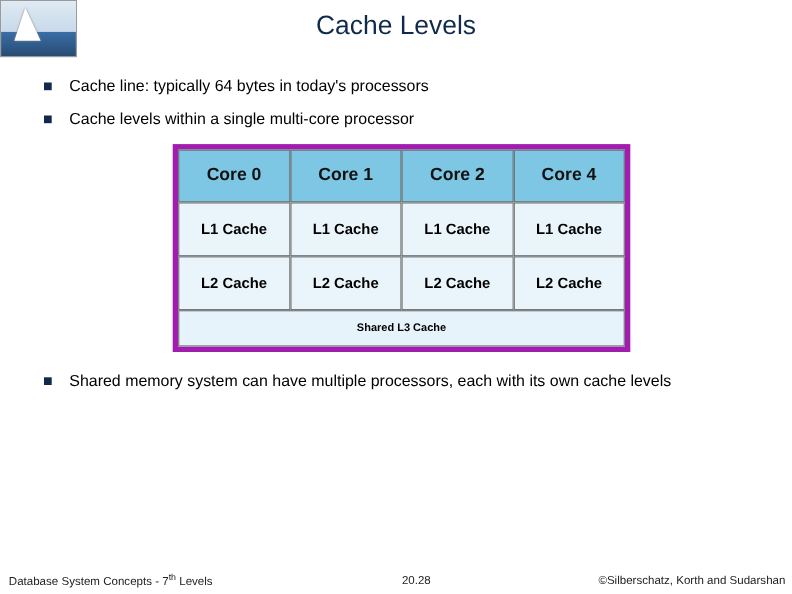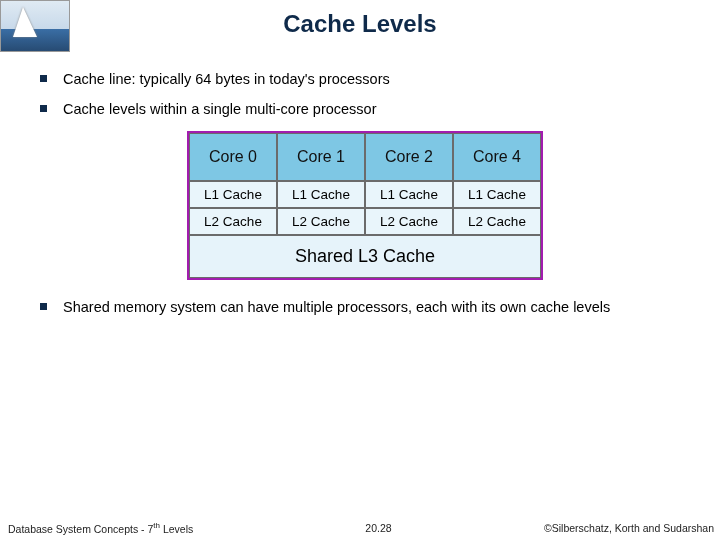--- a/index.html
+++ b/index.html
@@ -33,21 +33,21 @@
     border-right: 14px solid transparent;
     border-bottom: 30px solid #ffffff;
     filter: drop-shadow(0 0 1px #888);
   }
   .title {
     position: absolute;
     top: 10px;
     left: 0; right: 0;
     text-align: center;
     font-size: 24px;
-    font-weight: bold;
+    font-weight: normal;
     color: #0f2a4a;
   }
   .content {
     position: absolute;
     top: 70px;
     left: 40px;
     right: 30px;
   }
   .bul {
     display: flex;
@@ -62,23 +62,24 @@
     margin-top: 5px;
     margin-right: 16px;
     flex: 0 0 auto;
   }
   .diagram-wrap {
     display:flex;
     justify-content:center;
     margin: 12px 0 18px 0;
   }
   .diagram {
-    border: 2px solid #a21caf;
-    width: 356px;
+    border: 5px solid #a21caf;
+    width: 416px;
     font-family: Arial, sans-serif;
+    font-weight: bold;
   }
   .row {
     display: flex;
   }
   .cell {
     border: 1px solid #6b6b6b;
     text-align: center;
     padding: 7px 0;
     font-size: 15px;
   }
@@ -86,26 +87,26 @@
     flex: 1 1 0;
     background: #7ec7e4;
     font-size: 16px;
     padding: 14px 0;
     color: #111;
   }
   .l-row .cell {
     flex: 1 1 0;
     background: #e9f5fb;
     font-size: 13.5px;
-    padding: 5px 0;
+    padding: 16px 0;
   }
   .l3-row .cell {
     flex: 1;
     background: #e6f3fa;
-    font-size: 18px;
+    font-size: 10px;
     padding: 10px 0;
   }
   .footer {
     position: absolute;
     bottom: 6px;
     left: 8px;
     right: 6px;
     font-size: 10.5px;
     color: #222;
     display: flex;

